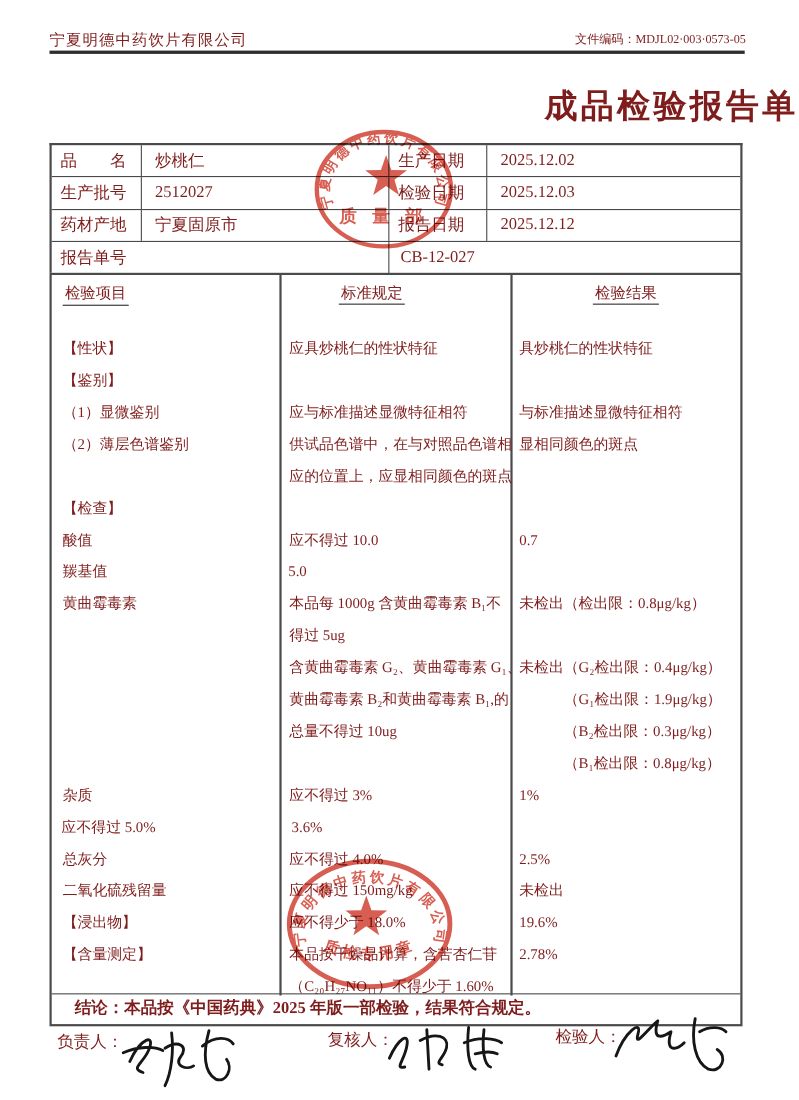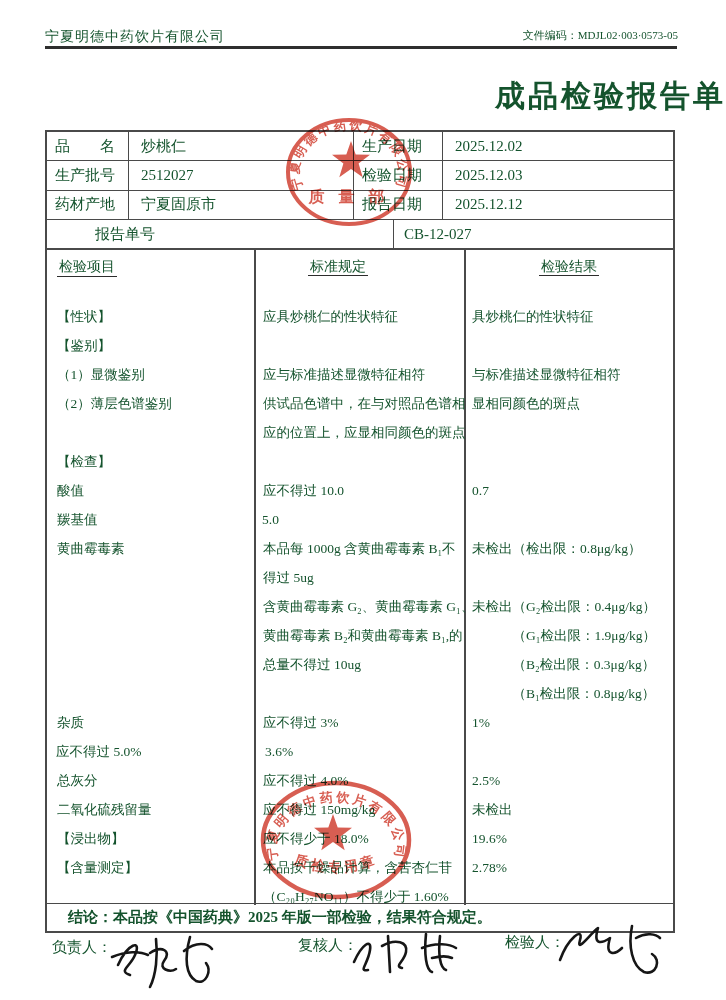--- a/index.html
+++ b/index.html
@@ -1,28 +1,28 @@
 <!DOCTYPE html>
 <html><head>
 <meta charset="utf-8">
 <style>
   html,body{margin:0;padding:0;background:#ffffff;}
   .page{position:relative;width:726px;height:1000px;background:#ffffff;overflow:hidden;
-        font-family:"Liberation Serif","DejaVu Serif",serif;color:#14532d;}
+        font-family:"Liberation Serif","DejaVu Serif",serif;color:#7f1d1d;}
   
   .hdr-company{position:absolute;left:45px;top:28px;font-size:14px;letter-spacing:1px;}
   .hdr-code{position:absolute;right:48px;top:28px;font-size:11px;}
   .hdr-rule{position:absolute;left:45px;top:46px;width:632px;height:3px;background:#2e2e2e;}
   .title{position:absolute;left:0;top:76px;width:726px;text-align:right;
          font-size:30px;font-weight:bold;letter-spacing:3px;}
   
   .info-table{position:absolute;left:45px;top:130px;width:630px;height:118px;
               border:2px solid #4a4a4a;border-bottom:none;box-sizing:border-box;font-size:15px;text-align:right;}
   .irow{display:flex;box-sizing:border-box;height:29.3px;border-bottom:1.5px solid #4a4a4a;}
-  .irow:last-child{border-bottom:none;margin-left:40px;}
+  .irow:last-child{border-bottom:none;}
   .icell{box-sizing:border-box;border-right:1.5px solid #4a4a4a;display:flex;align-items:center;
          padding-left:8px;white-space:pre;overflow:hidden;}
   .icell:last-child{border-right:none;}
   .c-l1{width:82px;} .c-v1{width:225px;padding-left:12px;} .c-l2{width:89px;} .c-v2{flex:1;padding-left:12px;}
   .c-rl{width:307px;} .c-rv{flex:1;padding-left:10px;}
   
   .main-table{position:absolute;left:45px;top:248px;width:630px;height:685px;
               border:2px solid #4a4a4a;box-sizing:border-box;font-size:13.5px;}
   .vline{position:absolute;top:0;width:1.5px;height:655px;background:#4a4a4a;}
   .v1{left:207px;} .v2{left:417px;}

